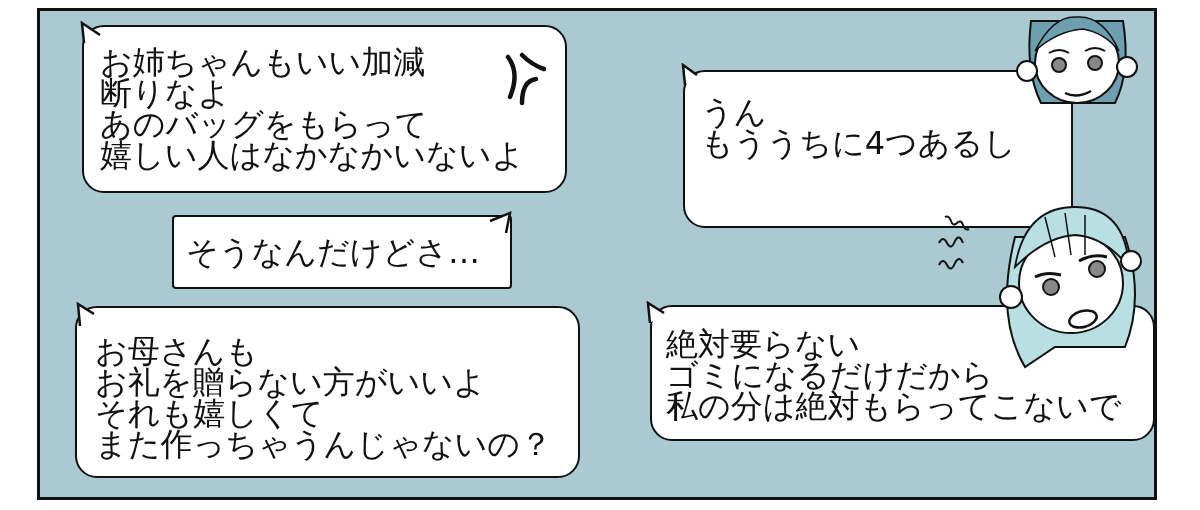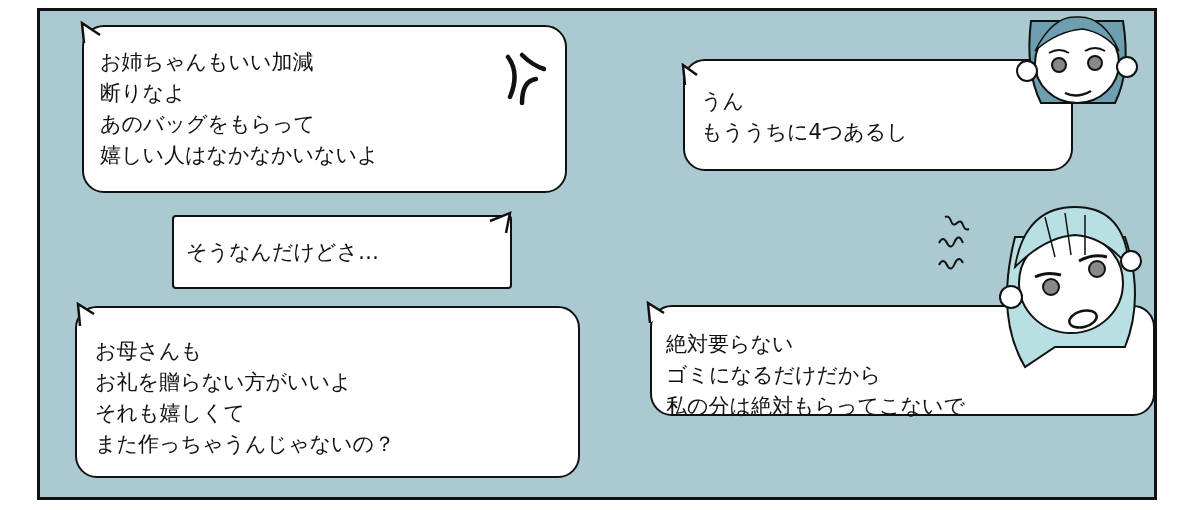--- a/index.html
+++ b/index.html
@@ -1,18 +1,18 @@
 <!DOCTYPE html>
 <html><head>
 <meta charset="utf-8">
 <style>
   html, body { margin:0; padding:0; background:#ffffff; }
   body { width:1200px; height:510px; position:relative; overflow:hidden; font-family:"DejaVu Sans", sans-serif; }
   .panel { position:absolute; left:37px; top:8px; width:1120px; height:492px; background:#abc9d1; border:3px solid #111; box-sizing:border-box; overflow:hidden; }
-  .bubble { position:absolute; background:#fff; border:2.5px solid #111; border-radius:22px; box-sizing:border-box; color:#111; font-size:21px; line-height:31px; white-space:pre; }
+  .bubble { position:absolute; background:#fff; border:2.5px solid #111; border-radius:22px; box-sizing:border-box; color:#111; font-size:32px; line-height:31px; white-space:pre; }
   .bubble .txt { position:absolute; }
   .tail { position:absolute; }
   .char { position:absolute; }
 </style>
 </head>
 <body>
 
 <div class="panel">
 
   <div class="bubble" style="left:42px; top:14px; width:485px; height:168px;">
@@ -40,21 +40,21 @@
   <div class="bubble" style="left:35px; top:295px; width:505px; height:172px;">
     <div class="txt" style="left:18px; top:28px;">お母さんも
 お礼を贈らない方がいいよ
 それも嬉しくて
 また作っちゃうんじゃないの？</div>
   </div>
   <svg class="tail" style="left:36px; top:291px;" width="30" height="26" viewBox="0 0 30 26">
     <path d="M4 24 L2 2 L18 12" fill="#fff" stroke="#111" stroke-width="2.5"></path>
   </svg>
 
-  <div class="bubble" style="left:643px; top:48px; width:390px; height:112px;">
+  <div class="bubble" style="left:643px; top:59px; width:390px; height:158px;">
     <div class="txt" style="left:16px; top:25px;">うん
 もううちに4つあるし</div>
   </div>
   <svg class="tail" style="left:641px; top:52px;" width="30" height="24" viewBox="0 0 30 24">
     <path d="M4 22 L2 2 L16 12" fill="#fff" stroke="#111" stroke-width="2.5"></path>
   </svg>
 
   <svg class="char" style="left:973px; top:0px;" width="130" height="100" viewBox="0 0 130 100">
     <path d="M18 10 Q12 60 28 92 L102 92 Q118 60 110 10 Z" fill="#6e9fb0" stroke="#111" stroke-width="2"></path>
     <ellipse cx="64" cy="52" rx="42" ry="40" fill="#fff" stroke="#111" stroke-width="2"></ellipse>
@@ -67,21 +67,21 @@
     <path d="M72 40 Q82 34 92 40" stroke="#111" stroke-width="2" fill="none"></path>
     <path d="M52 82 Q64 88 78 80" stroke="#111" stroke-width="2.5" fill="none"></path>
   </svg>
 
   <svg style="position:absolute; left:895px; top:202px;" width="46" height="62" viewBox="0 0 46 62">
     <path d="M10 4 Q14 2 16 8 Q18 14 22 10 Q26 6 28 12 Q30 18 34 16" stroke="#111" stroke-width="2" fill="none"></path>
     <path d="M4 30 Q8 22 12 30 Q16 38 20 28 Q24 20 28 30" stroke="#111" stroke-width="2" fill="none"></path>
     <path d="M4 52 Q8 44 12 52 Q16 60 20 50 Q24 42 28 50" stroke="#111" stroke-width="2" fill="none"></path>
   </svg>
 
-  <div class="bubble" style="left:610px; top:294px; width:505px; height:111px;">
+  <div class="bubble" style="left:610px; top:294px; width:505px; height:136px;">
     <div class="txt" style="left:14px; top:22px;">絶対要らない
 ゴミになるだけだから
 私の分は絶対もらってこないで</div>
   </div>
   <svg class="tail" style="left:606px; top:290px;" width="30" height="24" viewBox="0 0 30 24">
     <path d="M4 22 L2 2 L18 12" fill="#fff" stroke="#111" stroke-width="2.5"></path>
   </svg>
 
   <svg class="char" style="left:945px; top:186px;" width="170" height="180" viewBox="0 0 170 180">
     <path d="M30 40 Q10 120 40 170 L70 150 L120 150 L140 150 Q160 100 140 40 Z" fill="#b8e0e2" stroke="#111" stroke-width="2"></path>

